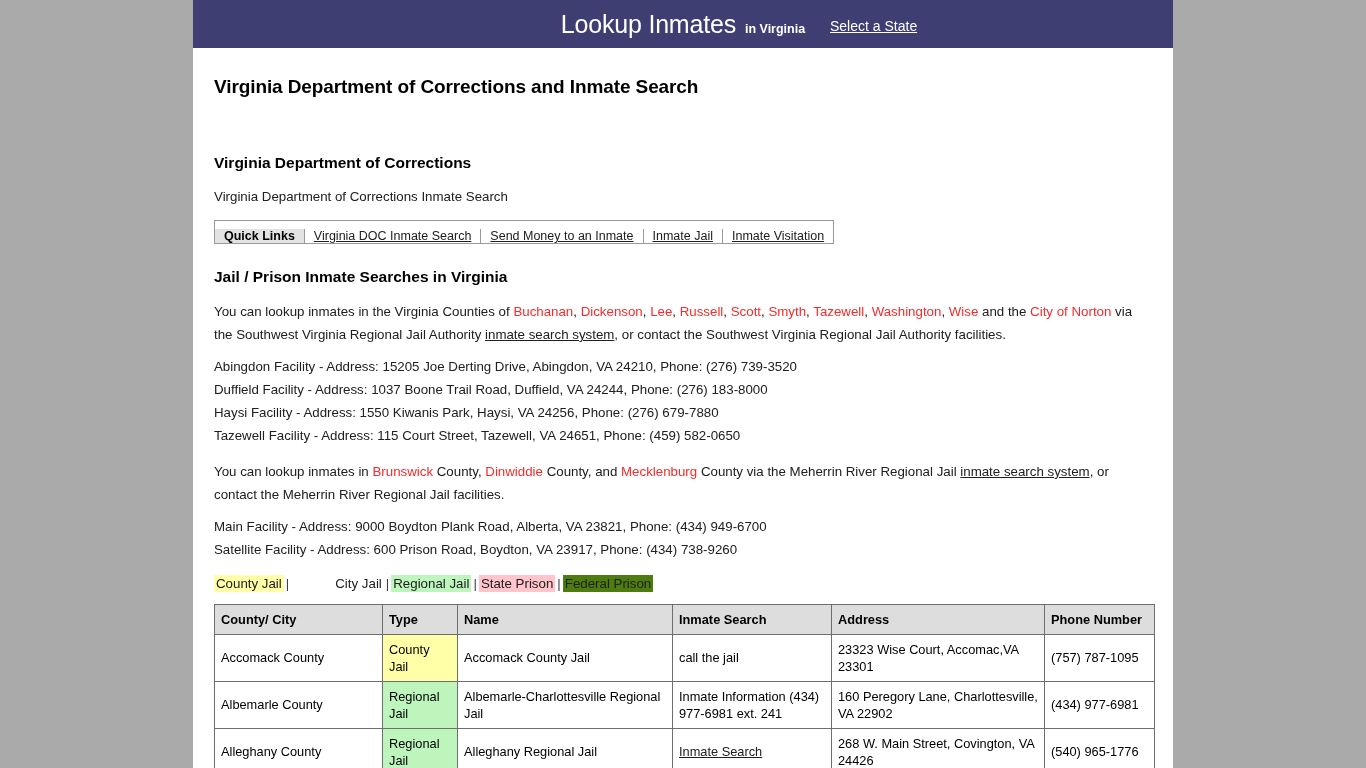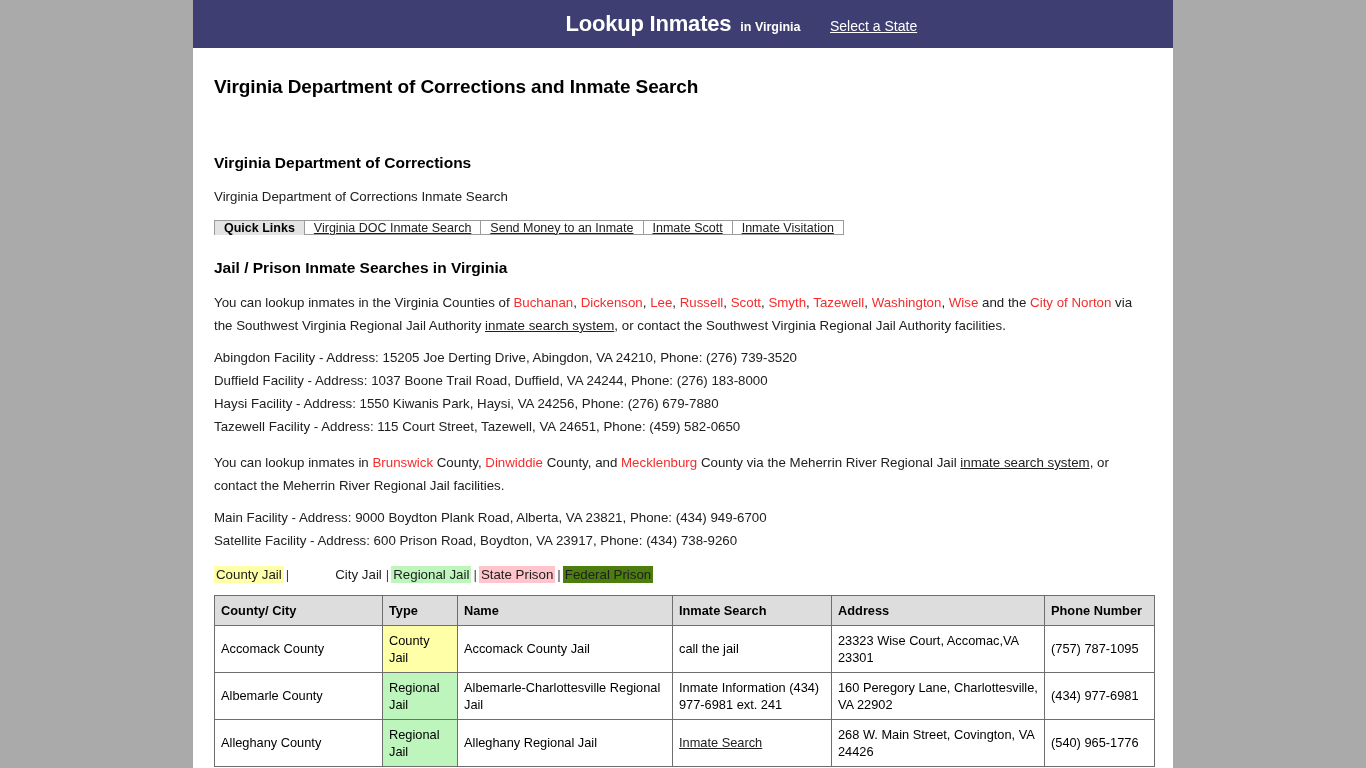--- a/index.html
+++ b/index.html
@@ -37,22 +37,22 @@
     justify-content: center;
     position: relative;
   }
   .brand-wrap {
     display: flex;
     align-items: baseline;
     gap: 9px;
   }
   .brand-title {
     color: #ffffff;
-    font-size: 22px;
-    font-weight: bold;
+    font-size: 25px;
+    font-weight: normal;
     letter-spacing: -0.2px;
     line-height: 1;
   }
   .brand-sub {
     color: #ffffff;
     font-size: 12.5px;
     font-weight: bold;
     line-height: 1;
   }
   .state-link {
@@ -111,22 +111,22 @@
     color: #202020;
     text-decoration: underline;
     cursor: pointer;
   }
 
   
   .quick-links {
     margin-top: 12px;
     display: inline-flex;
     border: 1px solid #9a9a9a;
-    height: 15px;
-    align-items: center;
+    height: 24px;
+    align-items: flex-end;
     background: #ffffff;
   }
   .ql-label {
     background: #e3e3e3;
     font-weight: bold;
     font-size: 12.5px;
     display: flex;
     align-items: center;
     padding: 0 9px;
     border-right: 1px solid #9a9a9a;
@@ -222,21 +222,21 @@
     <h1 class="page-title">Virginia Department of Corrections and Inmate Search</h1>
 
     <h2 class="section-title">Virginia Department of Corrections</h2>
 
     <p class="body-text">Virginia Department of Corrections Inmate Search</p>
 
     <div class="quick-links">
       <span class="ql-label">Quick Links</span>
       <a class="ql-item">Virginia DOC Inmate Search</a>
       <a class="ql-item">Send Money to an Inmate</a>
-      <a class="ql-item">Inmate Scott</a>
+      <a class="ql-item">Inmate Jail</a>
       <a class="ql-item">Inmate Visitation</a>
     </div>
 
     <h2 class="section-title tight">Jail / Prison Inmate Searches in Virginia</h2>
 
     
     <p class="body-text">
       <span>You can lookup inmates in the Virginia Counties of </span><a class="red-link">Buchanan</a>, <a class="red-link">Dickenson</a>, <a class="red-link">Lee</a>, <a class="red-link">Russell</a>, <a class="red-link">Scott</a>, <a class="red-link">Smyth</a>, <a class="red-link">Tazewell</a>, <a class="red-link">Washington</a>, <a class="red-link">Wise</a><span> and the </span><a class="red-link">City of Norton</a><span> via the Southwest Virginia Regional Jail Authority </span><a class="u-link">inmate search system</a><span>, or contact the Southwest Virginia Regional Jail Authority facilities.</span>
     </p>
 

